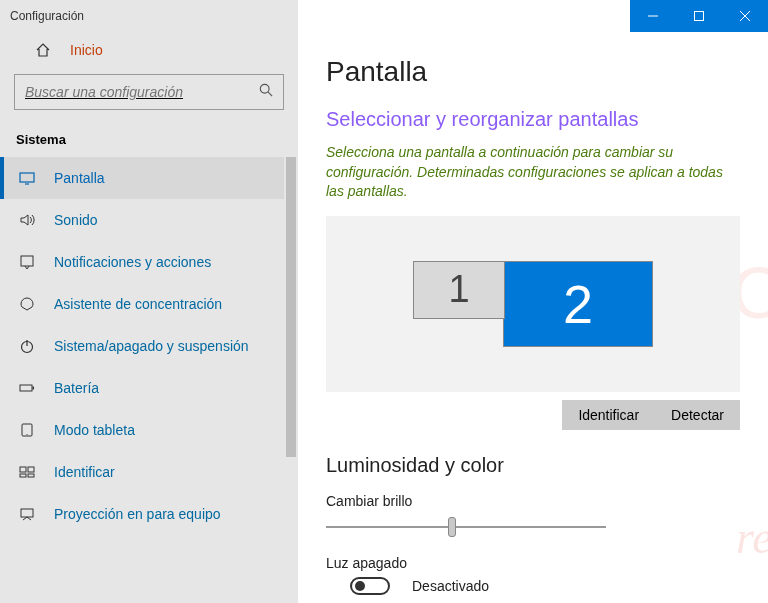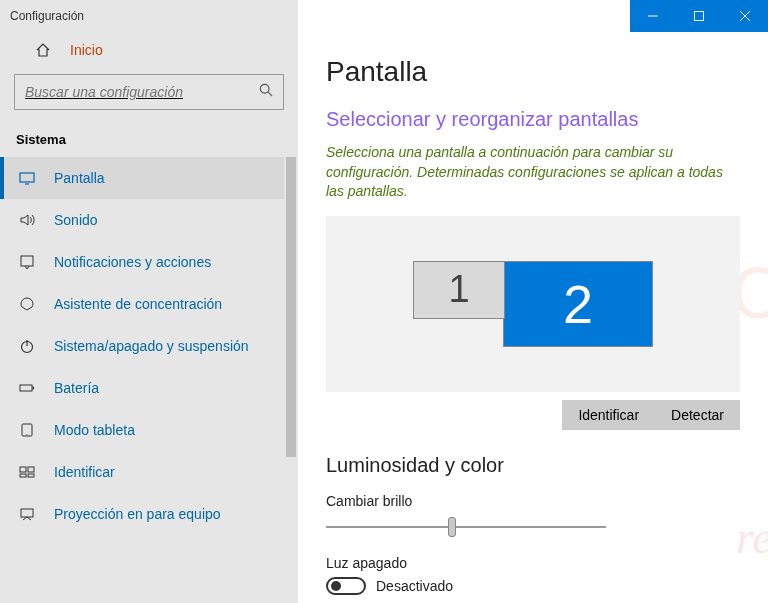--- a/index.html
+++ b/index.html
@@ -50,21 +50,21 @@
   .btn-row { display: flex; justify-content: flex-end; gap: 0; margin-top: 8px; margin-bottom: 24px; }
   .btn { background: #ccc; border: none; padding: 7px 16px; font-size: 14px; color: #000; cursor: pointer; }
 
   .sub-h { font-size: 20px; font-weight: 400; color: #222; margin-bottom: 16px; }
   .label-s { font-size: 14px; color: #222; margin-bottom: 6px; }
 
   .slider { position: relative; height: 24px; width: 100%; max-width: 280px; margin-bottom: 16px; cursor: pointer; }
   .slider-track { position: absolute; left: 0; right: 0; top: 50%; height: 2px; background: #999; transform: translateY(-50%); }
   .slider-thumb { position: absolute; top: 50%; left: 45%; width: 8px; height: 20px; background: #c9c9c9; border: 1px solid #888; border-radius: 3px; transform: translate(-50%, -50%); }
 
-  .toggle-row { display: flex; align-items: center; gap: 10px; margin-top: 4px; margin-bottom: 10px; }
+  .toggle-row { display: flex; align-items: center; gap: 22px; margin-top: 4px; margin-bottom: 10px; margin-left: 24px; }
   .toggle { width: 40px; height: 18px; border: 2px solid #333; border-radius: 10px; position: relative; cursor: pointer; }
   .toggle-knob { width: 10px; height: 10px; background: #333; border-radius: 50%; position: absolute; left: 3px; top: 2px; }
   .toggle-label { font-size: 14px; color: #222; }
 
   
   .wm { position: absolute; left: 110px; top: 220px; font-size: 72px; color: rgba(230, 70, 50, 0.10); font-weight: 400; pointer-events: none; user-select: none; letter-spacing: 1px; z-index: 0; white-space: nowrap; }
   .wm2 { position: absolute; left: 410px; top: 295px; font-size: 46px; font-style: italic; color: rgba(230, 70, 50, 0.14); pointer-events: none; user-select: none; z-index: 5; font-family: Georgia, serif; }
 </style>
 </head>
 <body>

